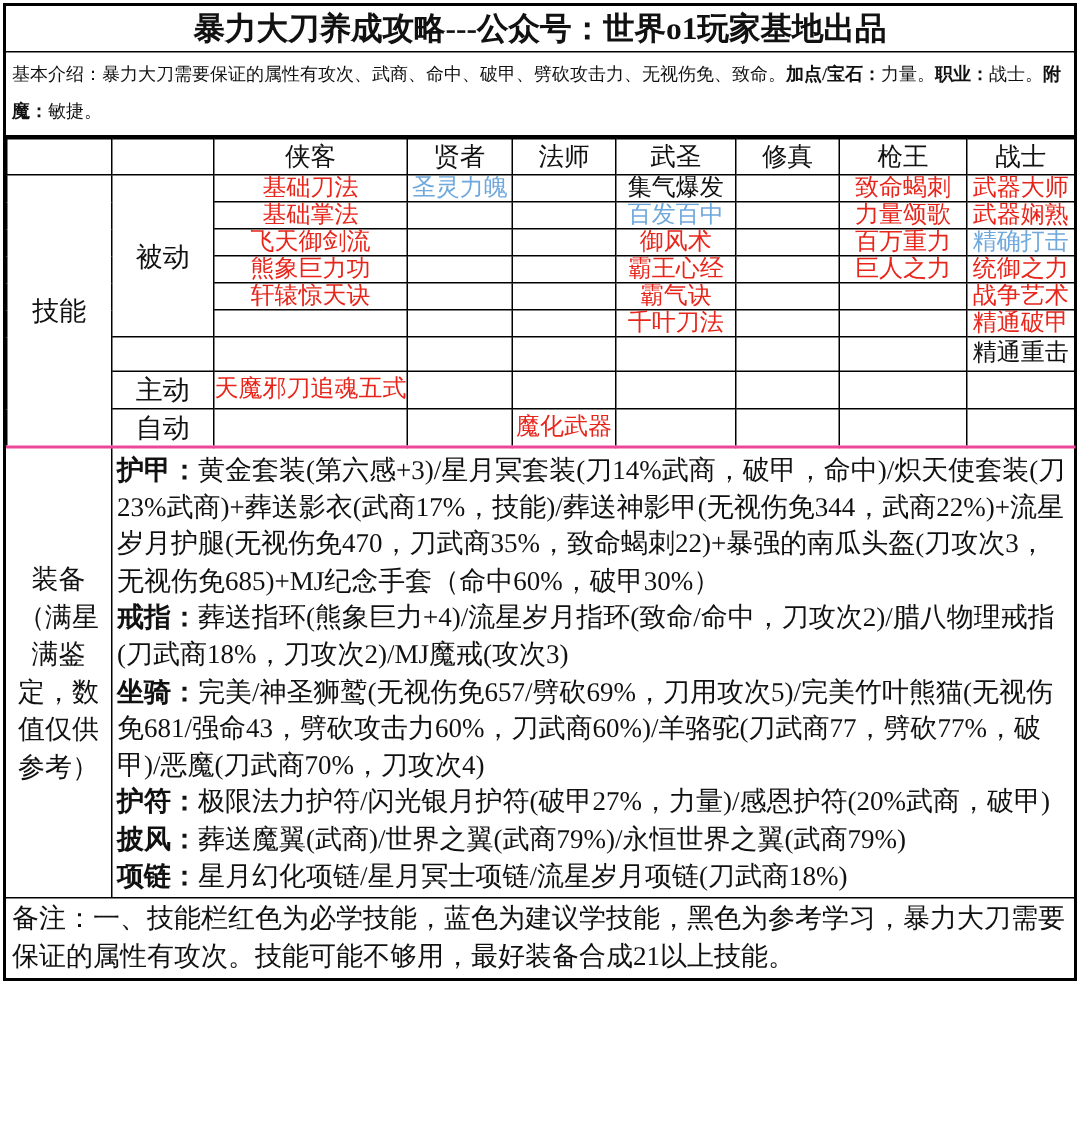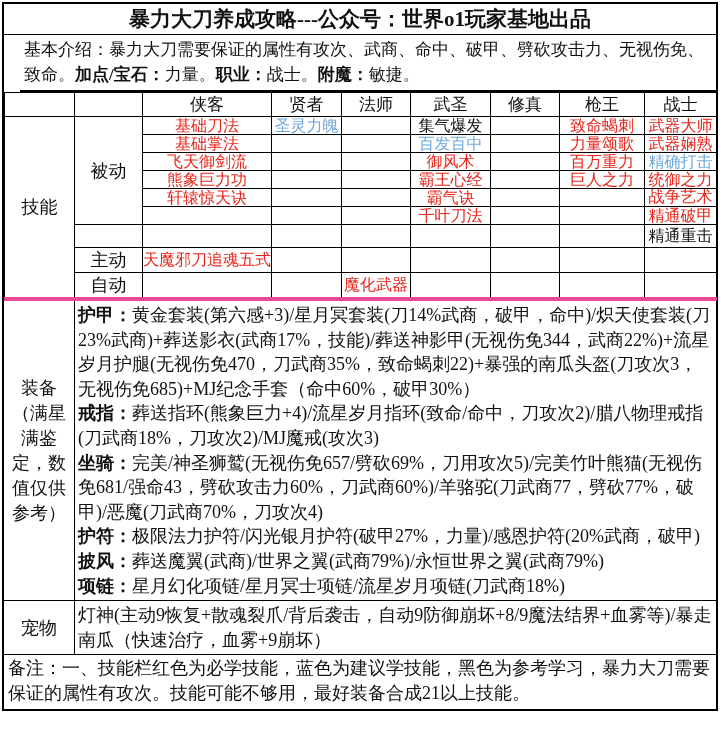--- a/index.html
+++ b/index.html
@@ -1,22 +1,22 @@
 <!DOCTYPE html>
 <html><head>
 <meta charset="utf-8">
 <style>
   html,body{margin:0;padding:0;background:#fff;}
   body{font-family:"Liberation Serif","DejaVu Serif",serif;color:#111;}
   .sheet{width:712px;margin:2px;border:2px solid #000;background:#fff;}
   .title{height:30px;line-height:30px;text-align:center;font-weight:bold;font-size:21px;
          border-bottom:1px solid #000;white-space:nowrap;overflow:hidden;}
-  .intro{font-size:17px;line-height:25px;padding:2px 4px 3px 4px;border-bottom:2px solid #000;text-align:left;margin-left:16px;}
+  .intro{font-size:12px;line-height:25px;padding:2px 4px 3px 4px;border-bottom:2px solid #000;text-align:left;}
   .intro b{font-weight:bold;}
-  table.skills{border-collapse:collapse;table-layout:fixed;width:100%;border-bottom:4px solid #ec4899;}
+  table.skills{border-collapse:collapse;table-layout:fixed;width:100%;border-bottom:2px solid #ec4899;}
   table.skills td,table.skills th{border:1px solid #000;padding:0;text-align:center;vertical-align:middle;
         overflow:hidden;white-space:nowrap;font-weight:normal;}
   table.skills thead tr{height:24px;}
   table.skills thead th{font-size:17px;}
   tr.r-s{height:18px;}
   tr.r-t{height:23px;}
   td.skill-cell{font-size:16px;line-height:1;}
   td.sec-label,td.row-label{font-size:18px;}
   .equip{display:grid;grid-template-columns:71px 1fr;border-bottom:1px solid #000;}
   .equip-label{border-right:1px solid #000;display:flex;align-items:center;justify-content:center;
@@ -165,22 +165,18 @@
     <div class="equip-body">
         <p><b>护甲：</b><span>黄金套装(第六感+3)/星月冥套装(刀14%武商，破甲，命中)/炽天使套装(刀23%武商)+葬送影衣(武商17%，技能)/葬送神影甲(无视伤免344，武商22%)+流星岁月护腿(无视伤免470，刀武商35%，致命蝎刺22)+暴强的南瓜头盔(刀攻次3，无视伤免685)+MJ纪念手套（命中60%，破甲30%）</span></p>
         <p><b>戒指：</b><span>葬送指环(熊象巨力+4)/流星岁月指环(致命/命中，刀攻次2)/腊八物理戒指(刀武商18%，刀攻次2)/MJ魔戒(攻次3)</span></p>
         <p><b>坐骑：</b><span>完美/神圣狮鹫(无视伤免657/劈砍69%，刀用攻次5)/完美竹叶熊猫(无视伤免681/强命43，劈砍攻击力60%，刀武商60%)/羊骆驼(刀武商77，劈砍77%，破甲)/恶魔(刀武商70%，刀攻次4)</span></p>
         <p><b>护符：</b><span>极限法力护符/闪光银月护符(破甲27%，力量)/感恩护符(20%武商，破甲)</span></p>
         <p><b>披风：</b><span>葬送魔翼(武商)/世界之翼(武商79%)/永恒世界之翼(武商79%)</span></p>
         <p><b>项链：</b><span>星月幻化项链/星月冥士项链/流星岁月项链(刀武商18%)</span></p>
       </div>
   </div>
 
-  <div class="pet">
-    <div class="pet-label">宠物</div>
-    <div class="pet-body">灯神(主动9恢复+散魂裂爪/背后袭击，自动9防御崩坏+8/9魔法结界+血雾等)/暴走南瓜（快速治疗，血雾+9崩坏）</div>
-  </div>
 
   <div class="note">
     <span>备注：</span><span>一、技能栏红色为必学技能，蓝色为建议学技能，黑色为参考学习，暴力大刀需要保证的属性有攻次。技能可能不够用，最好装备合成21以上技能。</span>
   </div>
 
 </div>
 
 </body></html>

